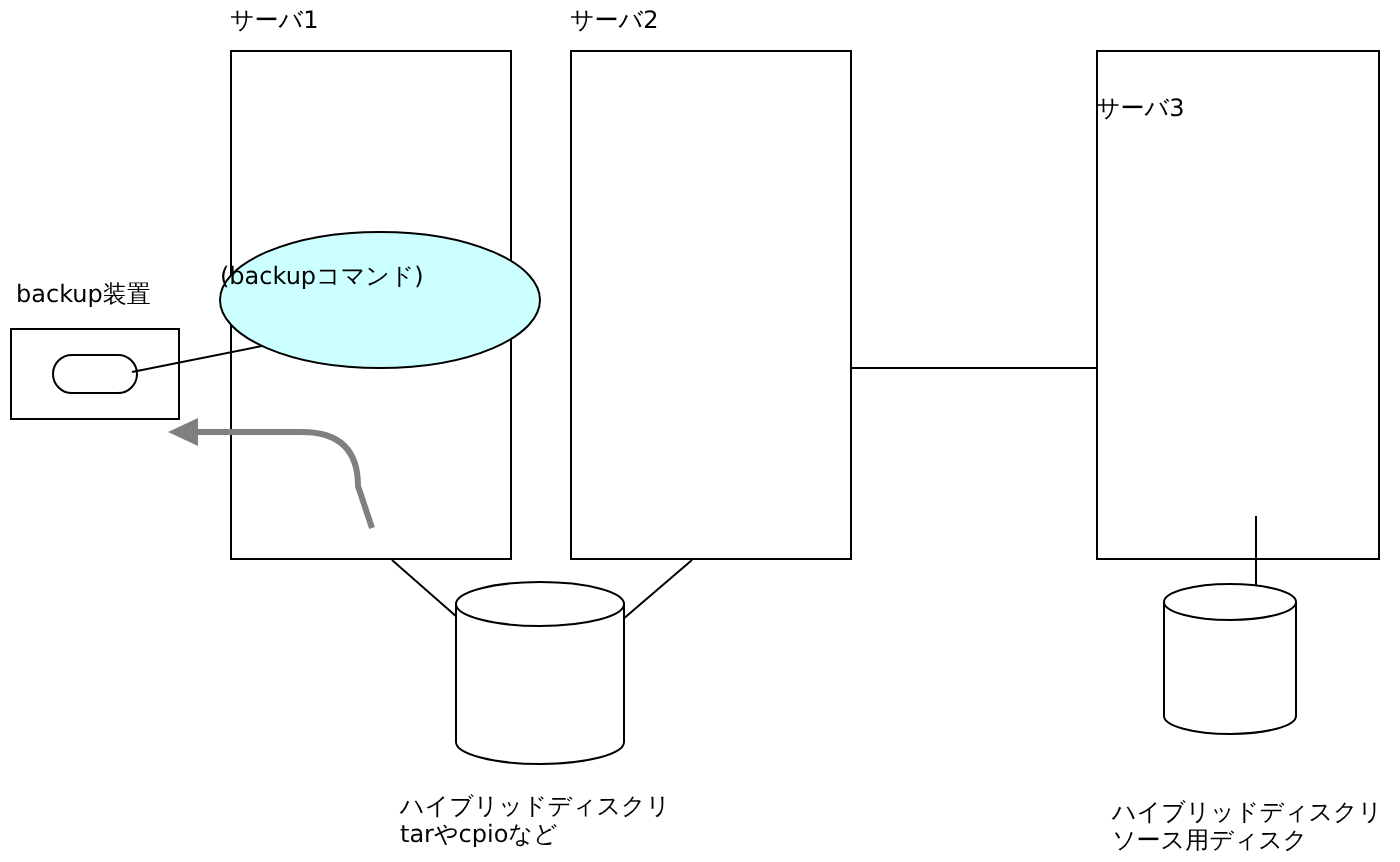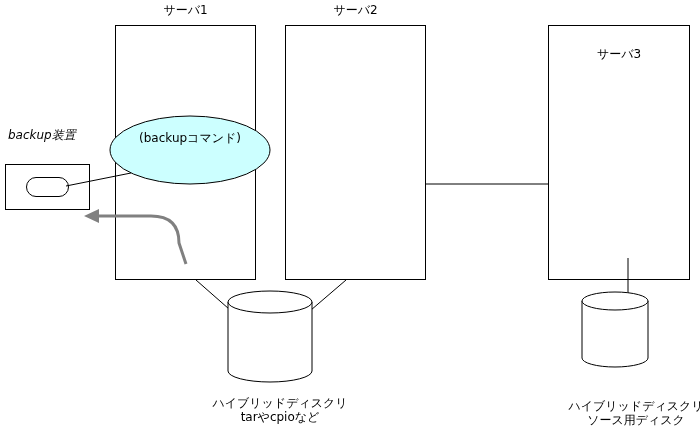--- a/index.html
+++ b/index.html
@@ -2,21 +2,21 @@
 <html><head>
 <meta charset="utf-8">
 <style>
   html, body { margin: 0; padding: 0; background: #ffffff; }
   body { font-family: "DejaVu Sans", "Liberation Sans", sans-serif; }
   .canvas { position: relative; width: 700px; height: 431px; background: #ffffff; overflow: hidden; }
   .rect { position: absolute; border: 1px solid #000; background: transparent; z-index: 1; box-sizing: border-box; }
   .pill { position: absolute; border: 1px solid #000; border-radius: 10px; background: transparent; box-sizing: border-box; }
   .lines { position: absolute; left: 0; top: 0; z-index: 2; }
   .txt { position: absolute; font-size: 12px; color: #000; line-height: 14px; z-index: 3; white-space: nowrap; }
-  .ctr { text-align: center; }
+  .ctr { }
 </style>
 </head>
 <body>
 
 <div class="canvas">
 
   <div class="rect" style="left:115px;top:25px;width:141px;height:255px;"></div>
   <div class="rect" style="left:285px;top:25px;width:141px;height:255px;"></div>
   <div class="rect" style="left:548px;top:25px;width:142px;height:255px;"></div>
 
@@ -44,21 +44,21 @@
     <ellipse cx="190" cy="150" rx="80" ry="34" stroke="#000000" stroke-width="1" fill="#ccffff"></ellipse>
 
     <path d="M 97 216 L 151 216 Q 179 216 179 243 L 186 264" fill="none" stroke-width="3" stroke-linejoin="round" stroke="#808080"></path>
     <polygon points="84,216 99,209 99,223" fill="#808080"></polygon>
   </svg>
 
   <div class="txt ctr" style="left:115px;top:3px;width:141px;">サーバ1</div>
   <div class="txt ctr" style="left:285px;top:3px;width:141px;">サーバ2</div>
   <div class="txt ctr" style="left:548px;top:3px;width:142px;margin-top:44px;">サーバ3</div>
 
-  <div class="txt" style="left:8px;top:128px;font-style:italic;">backup装置</div>
+  <div class="txt" style="left:8px;top:140px;">backup装置</div>
 
   <div class="txt ctr" style="left:110px;top:131px;width:160px;line-height:15px;">
     <div>(backupコマンド)</div>
   </div>
 
   <div class="txt ctr" style="left:200px;top:396px;width:160px;">
     <div>ハイブリッドディスクリ</div>
     <div>tarやcpioなど</div>
   </div>
 

